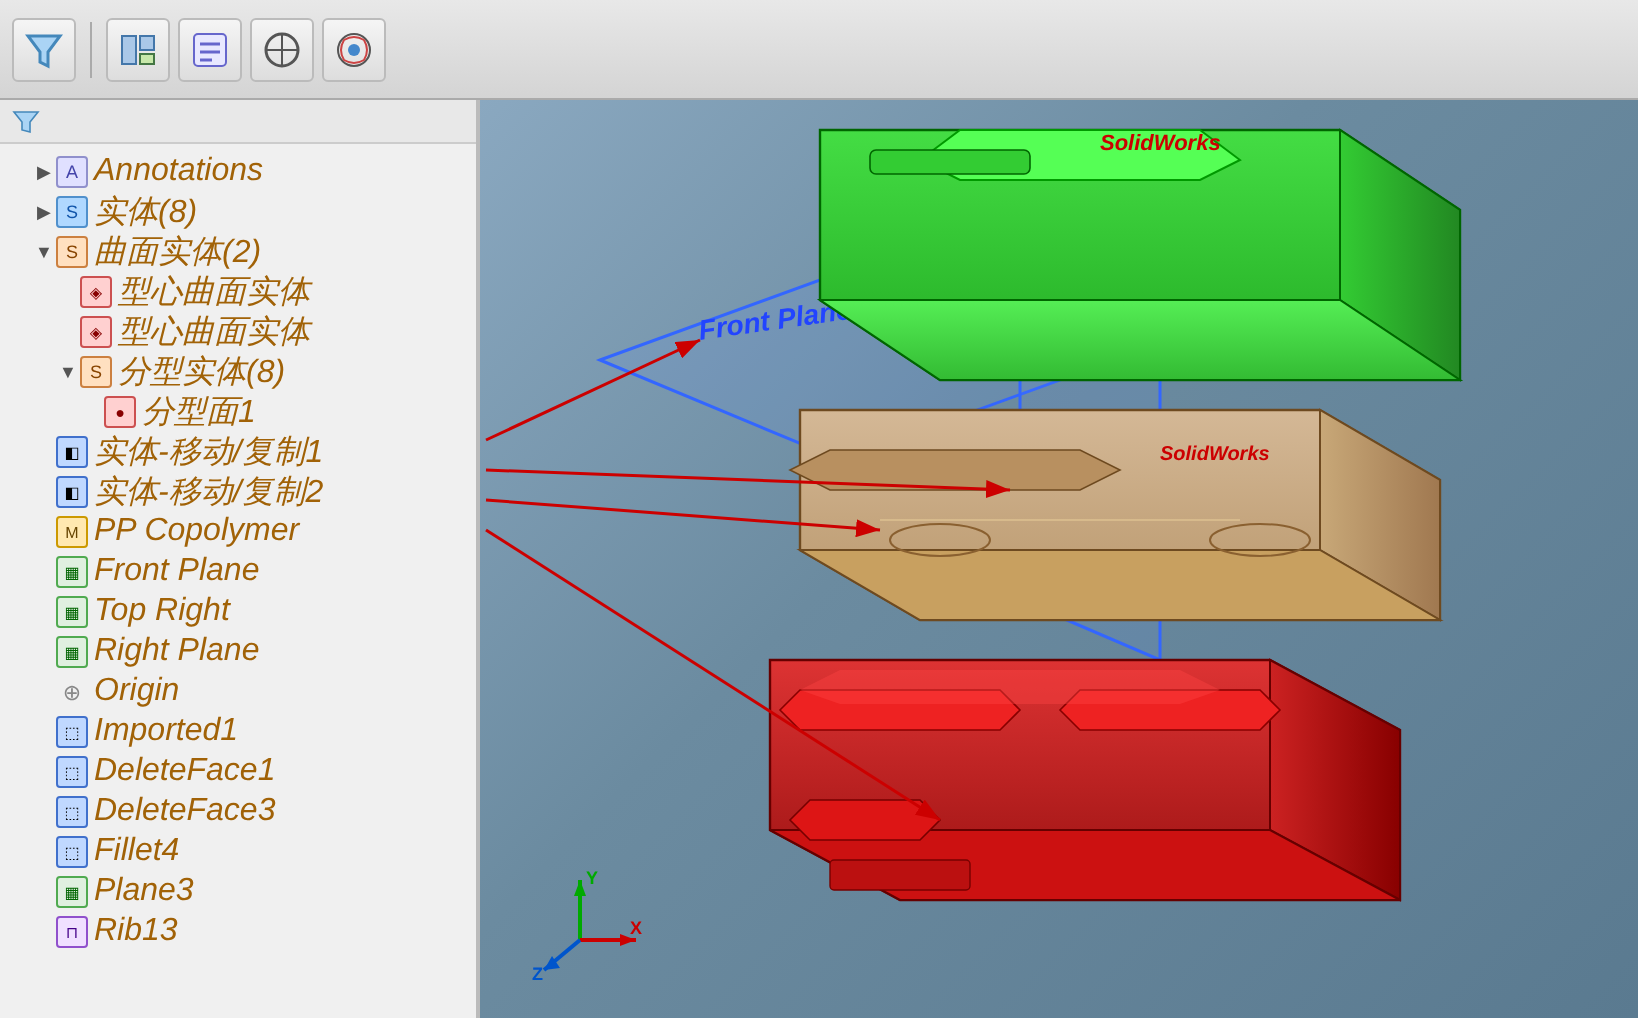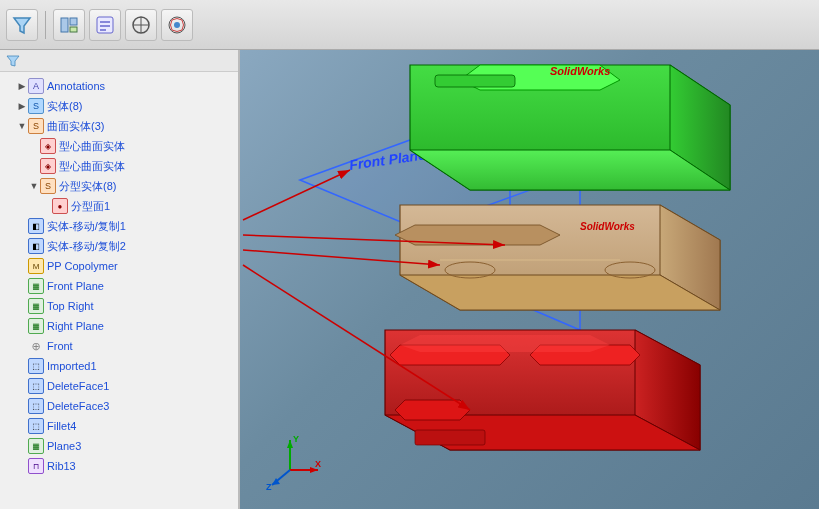--- a/index.html
+++ b/index.html
@@ -102,22 +102,23 @@
       width: 16px;
       height: 16px;
       margin-right: 3px;
       flex-shrink: 0;
       display: flex;
       align-items: center;
       justify-content: center;
     }
 
     .tree-label {
-      font-size: 11px;
-      color: #1d4ed8;
+      font-size: 16px;
+      color: #a16207;
+      font-style: italic;
     }
 
     
     .icon-annotations { background: #e0e0ff; border: 1px solid #9090cc; border-radius: 2px; font-size: 9px; color: #4444aa; }
     .icon-solid { background: #b0d8ff; border: 1px solid #5090cc; border-radius: 2px; font-size: 9px; color: #1155aa; }
     .icon-surface { background: #ffe0c0; border: 1px solid #cc8040; border-radius: 2px; font-size: 9px; color: #884400; }
     .icon-feature { background: #ffd0d0; border: 1px solid #cc5050; border-radius: 2px; font-size: 8px; color: #880000; }
     .icon-plane { background: #e0f0e0; border: 1px solid #50aa50; border-radius: 2px; font-size: 8px; color: #006600; }
     .icon-origin { color: #888; font-size: 11px; }
     .icon-material { background: #ffe8b0; border: 1px solid #cc9900; border-radius: 2px; font-size: 8px; color: #664400; }
@@ -217,21 +218,21 @@
 
       <div class="tree-item tree-indent-1">
         <span class="tree-arrow collapsed"></span>
         <span class="tree-icon icon-solid">S</span>
         <span class="tree-label">实体(8)</span>
       </div>
 
       <div class="tree-item tree-indent-1">
         <span class="tree-arrow expanded"></span>
         <span class="tree-icon icon-surface">S</span>
-        <span class="tree-label">曲面实体(3)</span>
+        <span class="tree-label">曲面实体(2)</span>
       </div>
 
       <div class="tree-item tree-indent-2">
         <span class="tree-arrow leaf"></span>
         <span class="tree-icon icon-feature">◈</span>
         <span class="tree-label">型心曲面实体</span>
       </div>
 
       <div class="tree-item tree-indent-2">
         <span class="tree-arrow leaf"></span>
@@ -283,21 +284,21 @@
 
       <div class="tree-item tree-indent-1">
         <span class="tree-arrow leaf"></span>
         <span class="tree-icon icon-plane">▦</span>
         <span class="tree-label">Right Plane</span>
       </div>
 
       <div class="tree-item tree-indent-1">
         <span class="tree-arrow leaf"></span>
         <span class="tree-icon icon-origin">⊕</span>
-        <span class="tree-label">Front</span>
+        <span class="tree-label">Origin</span>
       </div>
 
       <div class="tree-item tree-indent-1">
         <span class="tree-arrow leaf"></span>
         <span class="tree-icon icon-blue-sq">⬚</span>
         <span class="tree-label">Imported1</span>
       </div>
 
       <div class="tree-item tree-indent-1">
         <span class="tree-arrow leaf"></span>

